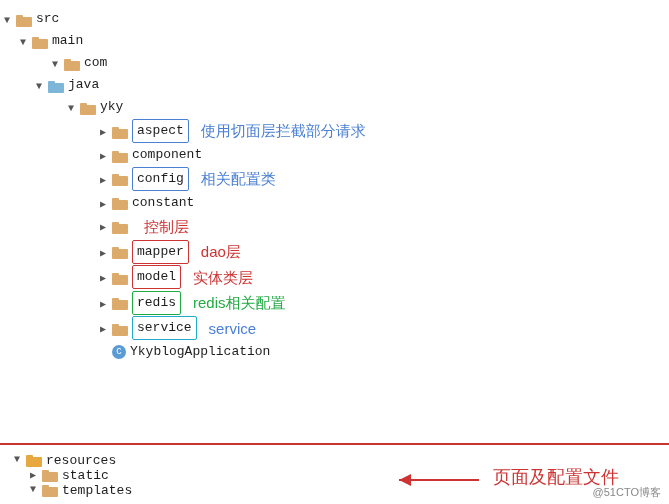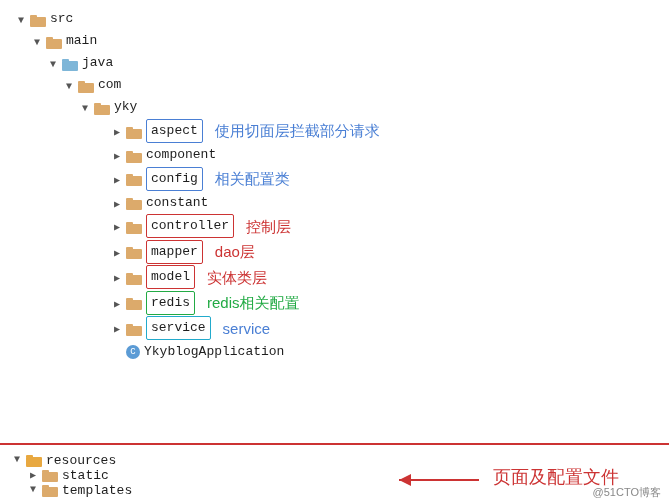--- a/index.html
+++ b/index.html
@@ -7,21 +7,21 @@
       width: 669px;
       height: 504px;
       background: #ffffff;
       font-family: 'Consolas', 'Courier New', monospace;
       font-size: 13px;
       color: #1e1e1e;
       overflow: hidden;
       position: relative;
     }
     .tree {
-      padding: 8px 14px;
+      padding: 8px 0;
       line-height: 1.7;
     }
     .tree-item {
       display: flex;
       align-items: center;
       white-space: nowrap;
     }
     .indent-0 { padding-left: 0px; }
     .indent-1 { padding-left: 16px; text-align: center; }
     .indent-2 { padding-left: 32px; }
@@ -120,42 +120,42 @@
     <span class="arrow open"></span>
     <span class="folder-icon">
       <svg viewBox="0 0 16 13">
           <rect x="0" y="3" width="16" height="10" rx="1" fill="#dcaa6b"></rect>
           <rect x="0" y="1" width="7" height="3" rx="1" fill="#dcaa6b"></rect>
         </svg>
     </span>
     <span>main</span>
   </div>
 
+  <div class="tree-item indent-3">
+    <span class="arrow open"></span>
+    <span class="folder-icon">
+      <svg viewBox="0 0 16 13">
+          <rect x="0" y="3" width="16" height="10" rx="1" fill="#dcaa6b"></rect>
+          <rect x="0" y="1" width="7" height="3" rx="1" fill="#dcaa6b"></rect>
+        </svg>
+    </span>
+    <span>com</span>
+  </div>
+
   <div class="tree-item indent-2">
     <span class="arrow open"></span>
     <span class="folder-icon">
       <svg viewBox="0 0 16 13">
           <rect x="0" y="3" width="16" height="10" rx="1" fill="#7eb6d8"></rect>
           <rect x="0" y="1" width="7" height="3" rx="1" fill="#7eb6d8"></rect>
         </svg>
     </span>
     <span>java</span>
   </div>
 
-  <div class="tree-item indent-3">
-    <span class="arrow open"></span>
-    <span class="folder-icon">
-      <svg viewBox="0 0 16 13">
-          <rect x="0" y="3" width="16" height="10" rx="1" fill="#dcaa6b"></rect>
-          <rect x="0" y="1" width="7" height="3" rx="1" fill="#dcaa6b"></rect>
-        </svg>
-    </span>
-    <span>com</span>
-  </div>
-
   <div class="tree-item indent-4">
     <span class="arrow open"></span>
     <span class="folder-icon">
       <svg viewBox="0 0 16 13">
           <rect x="0" y="3" width="16" height="10" rx="1" fill="#dcaa6b"></rect>
           <rect x="0" y="1" width="7" height="3" rx="1" fill="#dcaa6b"></rect>
         </svg>
     </span>
     <span>yky</span>
   </div>
@@ -208,21 +208,20 @@
   </div>
 
   <div class="tree-item indent-6">
     <span class="arrow closed"></span>
     <span class="folder-icon">
       <svg viewBox="0 0 16 13">
           <rect x="0" y="3" width="16" height="10" rx="1" fill="#dcaa6b"></rect>
           <rect x="0" y="1" width="7" height="3" rx="1" fill="#dcaa6b"></rect>
         </svg>
     </span>
-    <span class="badge badge-red">controller</span>
     <span class="annotation ann-red">控制层</span>
   </div>
 
   <div class="tree-item indent-6">
     <span class="arrow closed"></span>
     <span class="folder-icon">
       <svg viewBox="0 0 16 13">
           <rect x="0" y="3" width="16" height="10" rx="1" fill="#dcaa6b"></rect>
           <rect x="0" y="1" width="7" height="3" rx="1" fill="#dcaa6b"></rect>
         </svg>

